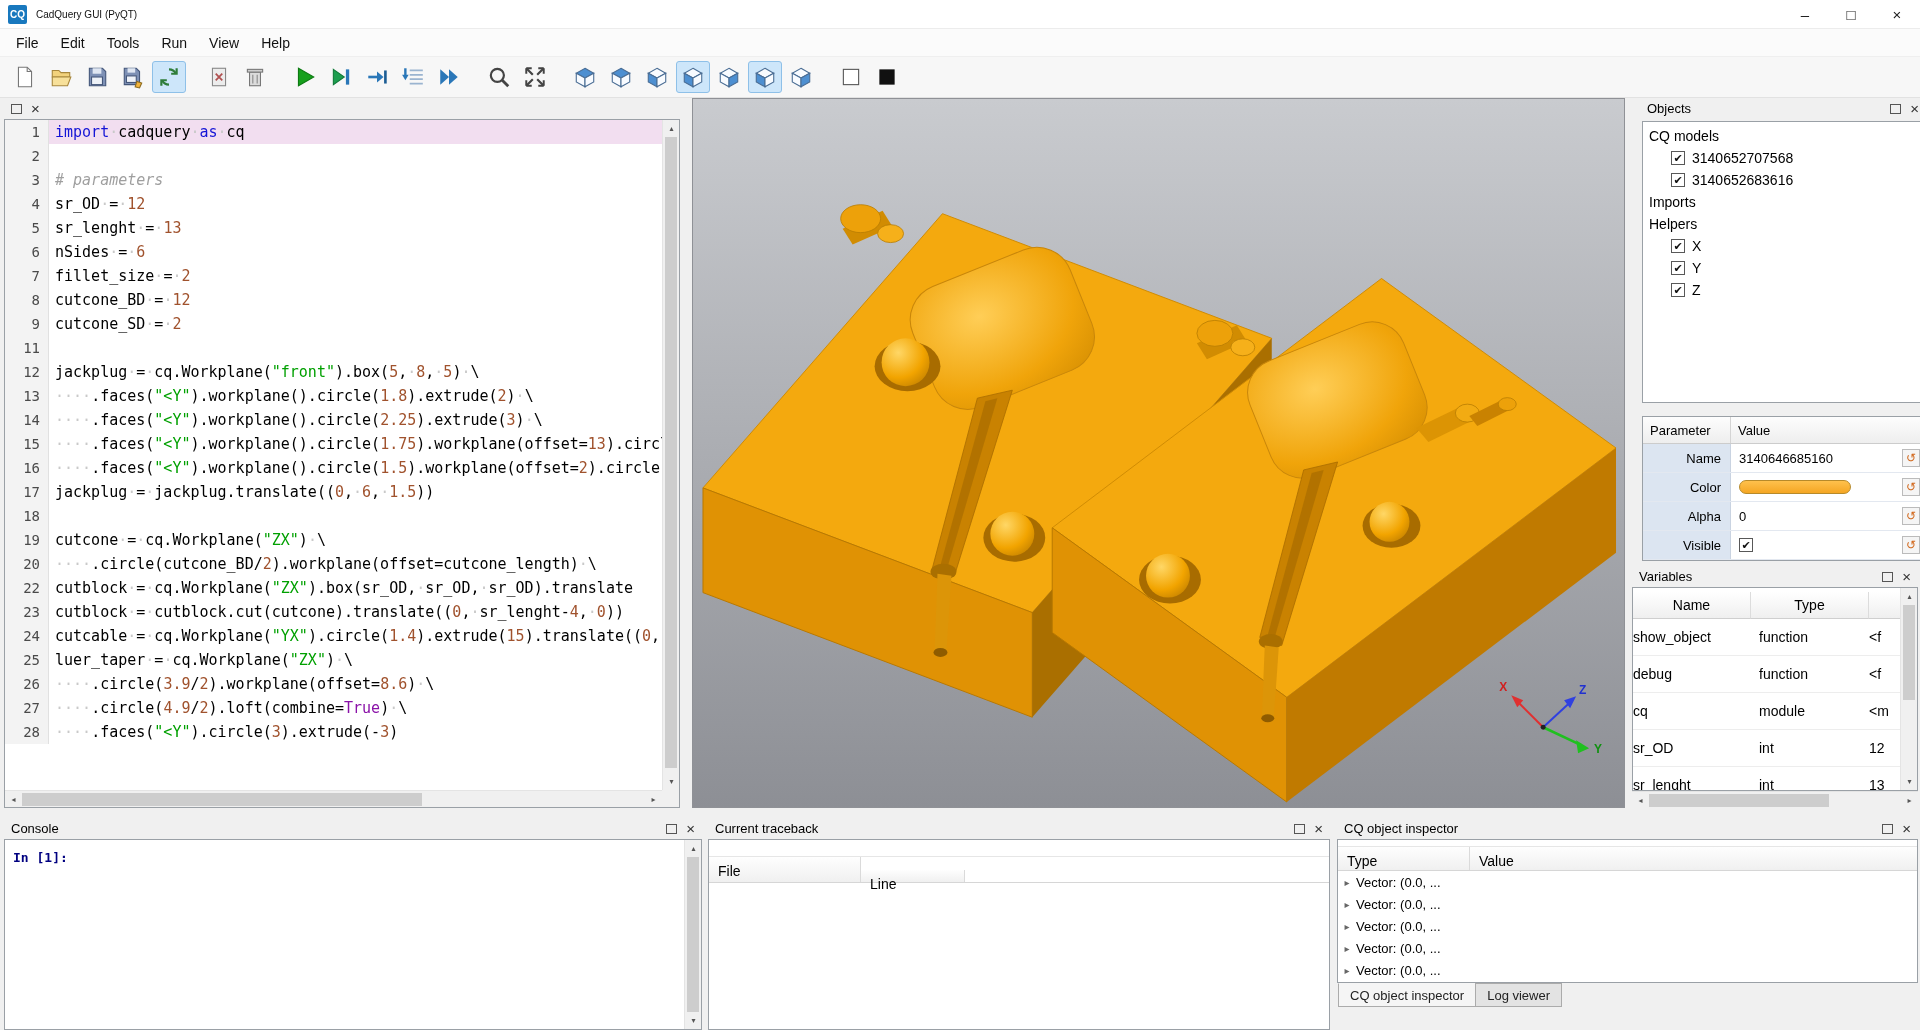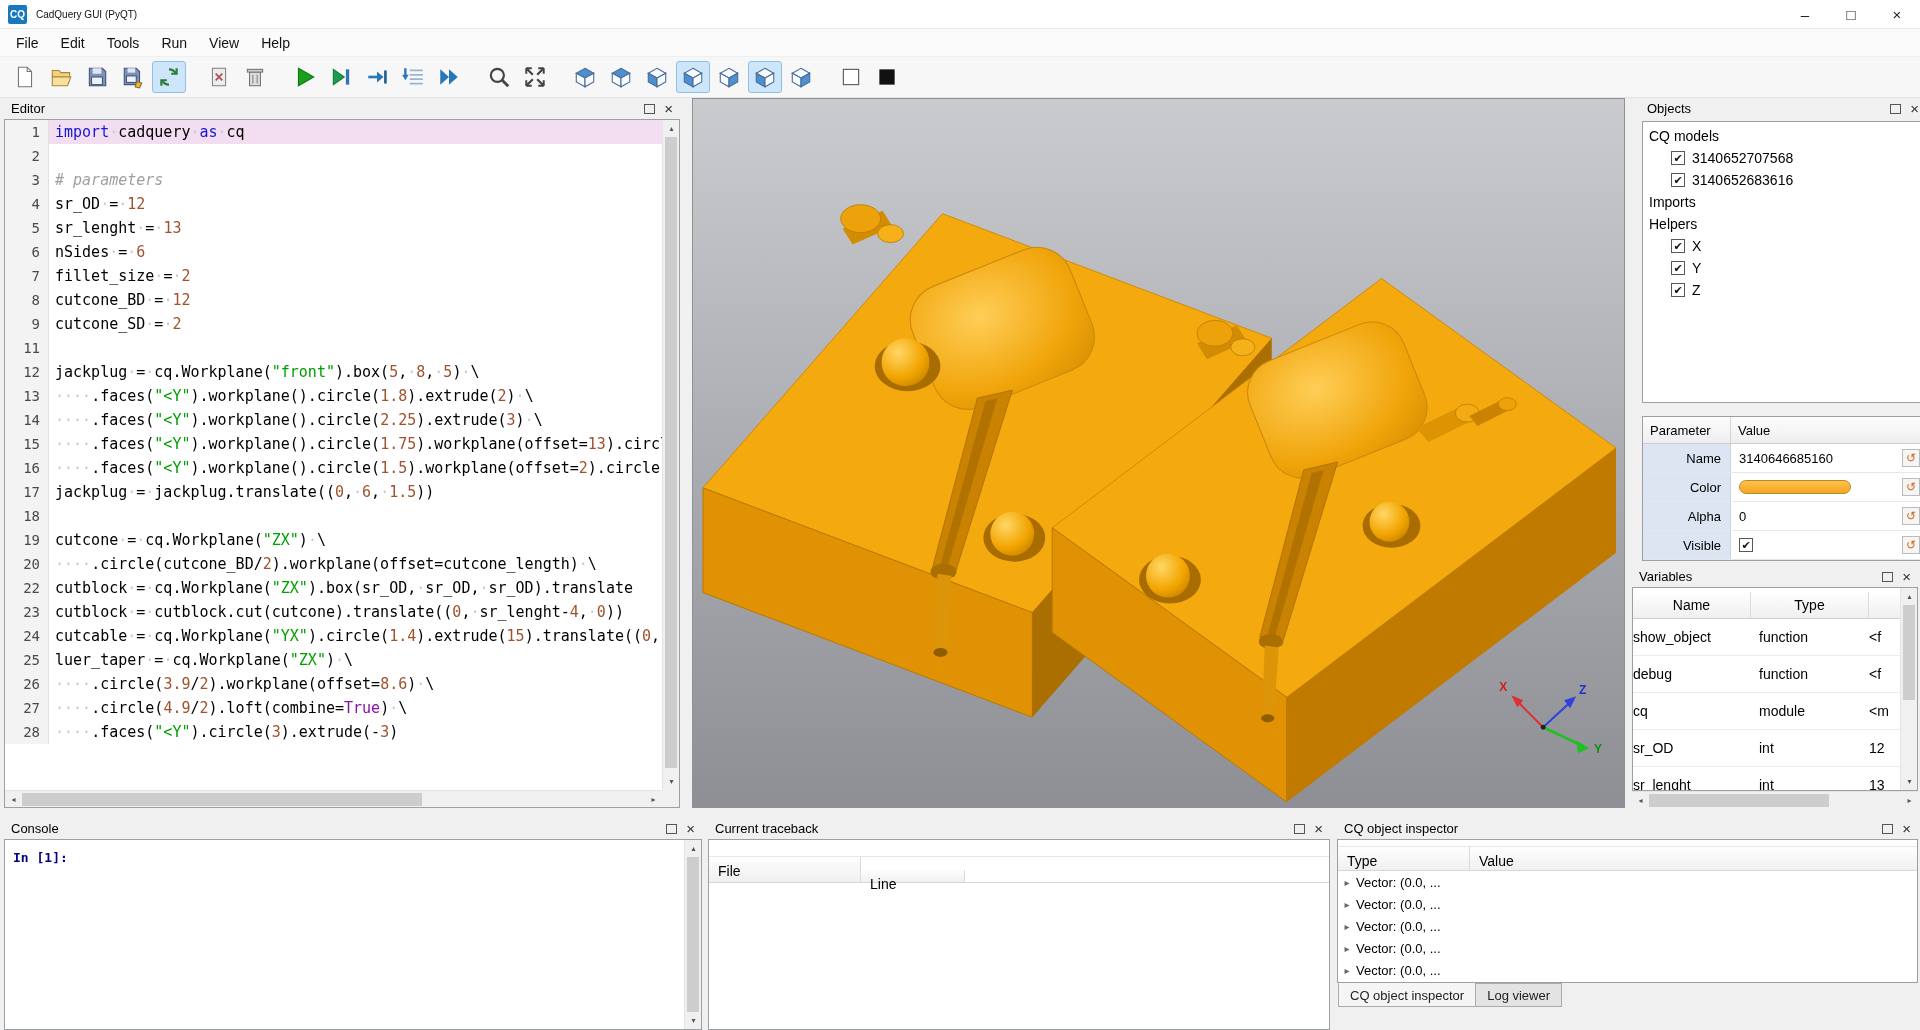--- a/index.html
+++ b/index.html
@@ -311,21 +311,20 @@
       </div>
       <div class="tb-btn">
         <svg viewBox="0 0 22 22">
           <rect x="4" y="4" width="14" height="14" fill="#111"></rect>
         </svg>
       </div>
     </div>
 
   <div class="dock" id="editor-dock">
     <div class="dock-title">
-      <span class="title-text">Editor</span>
       <span class="float-btn"></span>
       <span class="close-btn">×</span>
     </div>
     <div class="editor-body">
       <div class="code-area">
           <div class="code-row hl"><div class="gutter">1</div><div class="code-text"><span class="tok-kw">import</span><span class="tok-ws">·</span><span class="tok-t">cadquery</span><span class="tok-ws">·</span><span class="tok-kw">as</span><span class="tok-ws">·</span><span class="tok-t">cq</span></div></div>
           <div class="code-row"><div class="gutter">2</div><div class="code-text"></div></div>
           <div class="code-row"><div class="gutter">3</div><div class="code-text"><span class="tok-com"># parameters</span></div></div>
           <div class="code-row"><div class="gutter">4</div><div class="code-text"><span class="tok-t">sr_OD</span><span class="tok-ws">·</span><span class="tok-t">=</span><span class="tok-ws">·</span><span class="tok-num">12</span></div></div>
           <div class="code-row"><div class="gutter">5</div><div class="code-text"><span class="tok-t">sr_lenght</span><span class="tok-ws">·</span><span class="tok-t">=</span><span class="tok-ws">·</span><span class="tok-num">13</span></div></div>

